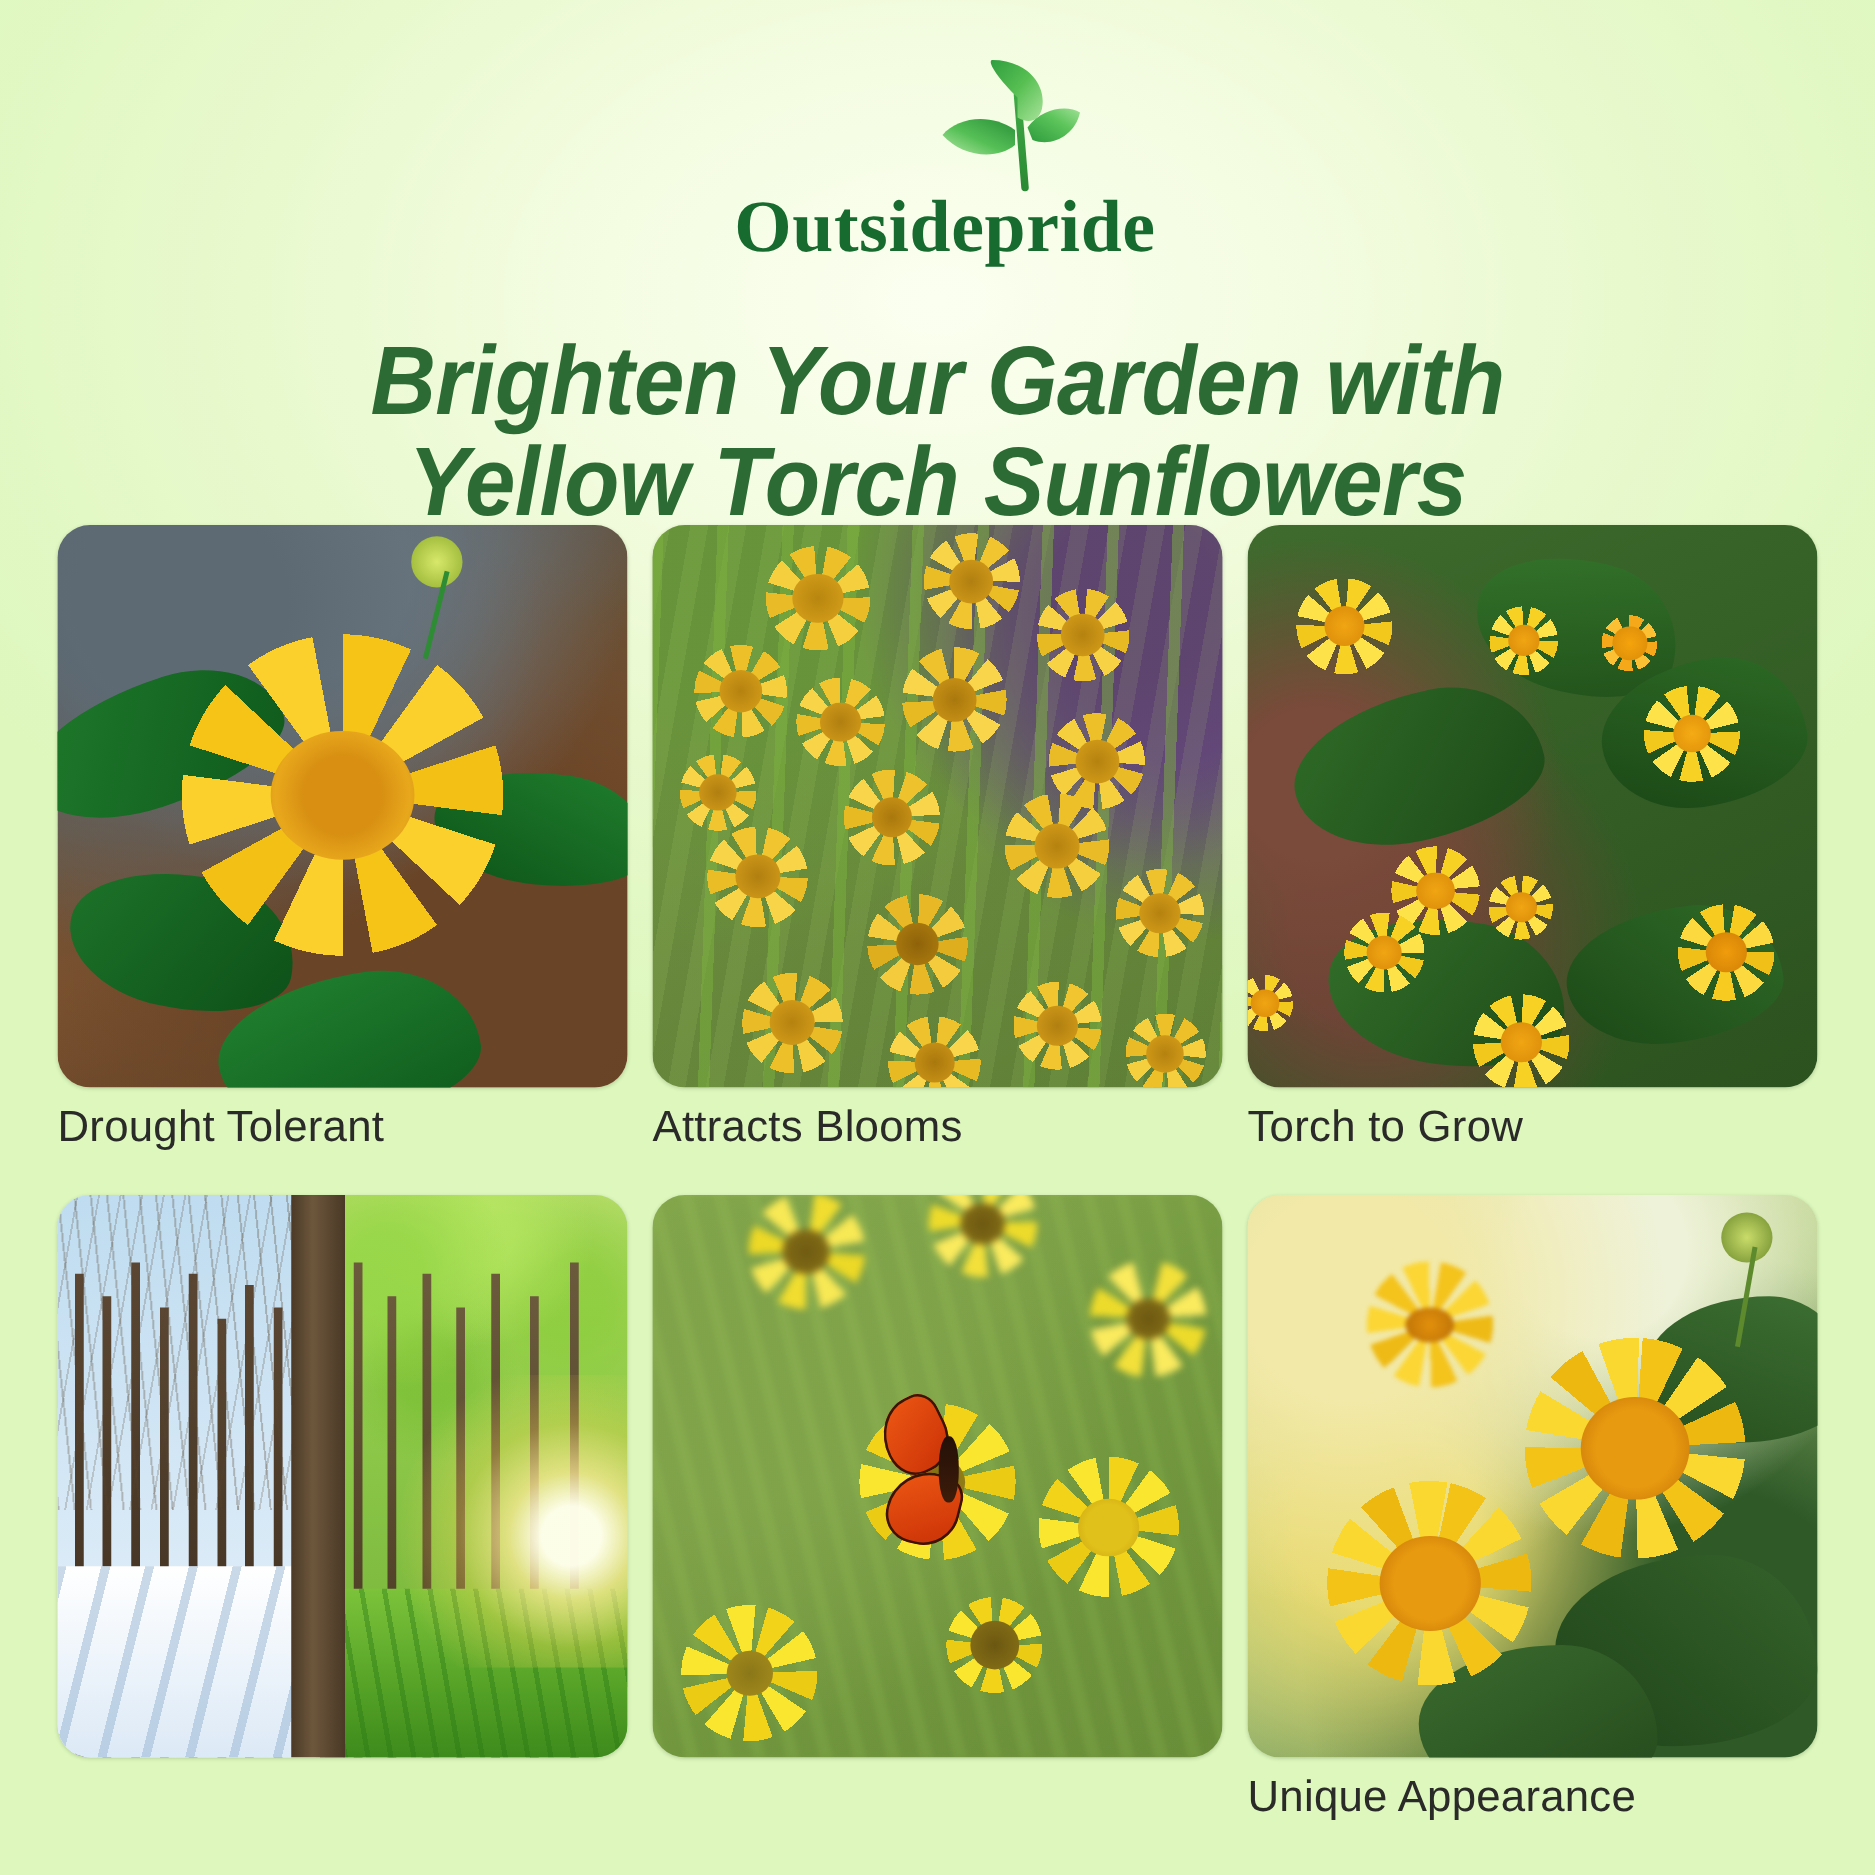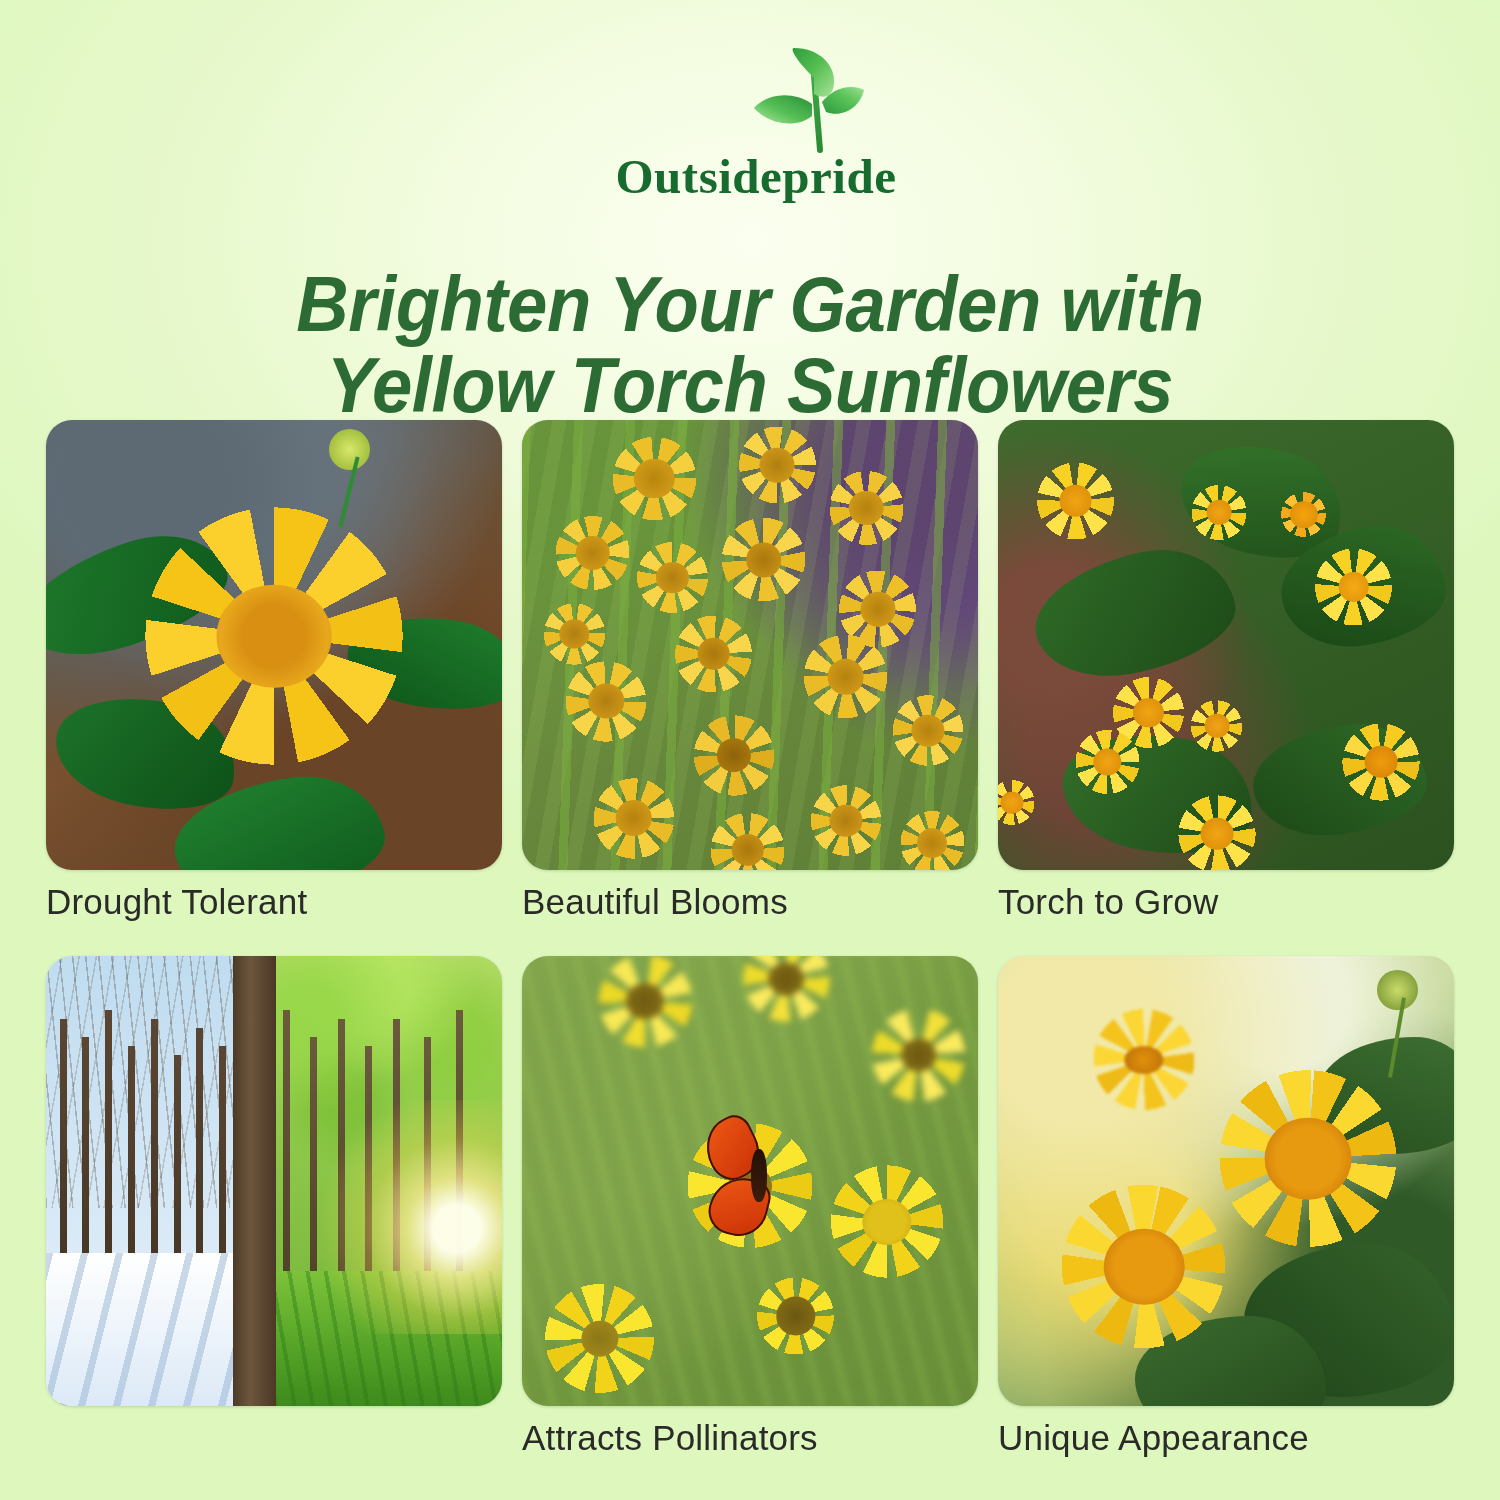--- a/index.html
+++ b/index.html
@@ -19,21 +19,21 @@
 
   
   .brand{position:absolute;left:0;right:0;top:22px;height:180px;}
   .logo-mark{
     position:absolute;left:750px;top:24px;width:120px;height:112px;
   }
   .logo-word{
     position:absolute;left:0;right:0;top:130px;
     text-align:center;
     font-family:"Liberation Serif", serif;
-    font-size:49px;font-weight:700;letter-spacing:.5px;
+    font-size:59px;font-weight:700;letter-spacing:.5px;
     color:#176b2e;line-height:1;padding-left:12px;
   }
 
   .headline{
     position:absolute;left:0;right:0;top:212px;
     text-align:center;
     color:#2d6b34;
     font-family:"Liberation Sans", sans-serif;
     font-weight:700;font-style:italic;
     font-size:78px;line-height:1.03;
@@ -271,21 +271,21 @@
           <div class="daisy" style="left:38%;top:84%;width:23%;height:23%;">
               <div class="petals" style="background:conic-gradient(from 6deg,#eec22c 0 8%,rgba(0,0,0,0) 8% 11%,#f9d54c 11% 19%,rgba(0,0,0,0) 19% 22%,#e7ba23 22% 30%,rgba(0,0,0,0) 30% 33%,#f9d54c 33% 41%,rgba(0,0,0,0) 41% 44%,#eec22c 44% 52%,rgba(0,0,0,0) 52% 55%,#f9d54c 55% 63%,rgba(0,0,0,0) 63% 66%,#e7ba23 66% 74%,rgba(0,0,0,0) 74% 77%,#f9d54c 77% 85%,rgba(0,0,0,0) 85% 88%,#eec22c 88% 96%,rgba(0,0,0,0) 96% 100%);-webkit-mask:radial-gradient(circle,#000 0 50%,rgba(0,0,0,0) 50%);mask:radial-gradient(circle,#000 0 50%,rgba(0,0,0,0) 50%);"></div>
               <div class="disc" style="width:31%;height:31%;background:radial-gradient(circle,#a9780d,#cf9718);"></div>
             </div>
           <div class="daisy" style="left:80%;top:84%;width:20%;height:20%;">
               <div class="petals" style="background:conic-gradient(from 28deg,#edc02a 0 8%,rgba(0,0,0,0) 8% 11%,#f6cf3e 11% 19%,rgba(0,0,0,0) 19% 22%,#e9bb27 22% 30%,rgba(0,0,0,0) 30% 33%,#f6cf3e 33% 41%,rgba(0,0,0,0) 41% 44%,#edc02a 44% 52%,rgba(0,0,0,0) 52% 55%,#f6cf3e 55% 63%,rgba(0,0,0,0) 63% 66%,#e9bb27 66% 74%,rgba(0,0,0,0) 74% 77%,#f6cf3e 77% 85%,rgba(0,0,0,0) 85% 88%,#edc02a 88% 96%,rgba(0,0,0,0) 96% 100%);-webkit-mask:radial-gradient(circle,#000 0 50%,rgba(0,0,0,0) 50%);mask:radial-gradient(circle,#000 0 50%,rgba(0,0,0,0) 50%);"></div>
               <div class="disc" style="width:33%;height:33%;background:radial-gradient(circle,#b5820f,#d8a01b);"></div>
             </div>
         </div>
       </div>
-      <div class="caption">Beautiful Blooms</div>
+      <div class="caption">Attracts Blooms</div>
     </div>
 
     <div class="cell">
       <div class="thumb t3">
         <div class="layer">
           <div class="leafblob" style="left:8%;top:30%;width:44%;height:26%;background:linear-gradient(130deg,#2f6b27,#1d4a18);transform:rotate(-12deg);"></div>
           <div class="leafblob" style="left:40%;top:6%;width:36%;height:24%;background:linear-gradient(160deg,#35762c,#204f19);transform:rotate(16deg);"></div>
           <div class="leafblob" style="right:2%;top:24%;width:36%;height:26%;background:linear-gradient(200deg,#2d6a25,#1b4716);transform:rotate(-8deg);"></div>
           <div class="leafblob" style="left:14%;bottom:4%;width:42%;height:26%;background:linear-gradient(120deg,#336f2a,#1e4b18);transform:rotate(10deg);"></div>
           <div class="leafblob" style="right:6%;bottom:8%;width:38%;height:24%;background:linear-gradient(220deg,#2f6b27,#1c4817);transform:rotate(-6deg);"></div>
@@ -416,21 +416,20 @@
               <div class="disc" style="width:36%;height:36%;background:radial-gradient(circle,#6b5711,#8a7318);"></div>
             </div>
 
           <div class="butterfly" style="left:40%;top:36%;width:22%;height:26%;">
             <div class="bwing" style="left:2%;top:0;width:52%;height:52%;transform:rotate(-26deg);box-shadow:inset 0 0 0 2px #3a1405;"></div>
             <div class="bwing" style="left:6%;bottom:0;width:58%;height:50%;transform:rotate(14deg);box-shadow:inset 0 0 0 2px #3a1405;"></div>
             <div style="position:absolute;left:46%;top:26%;width:16%;height:46%;border-radius:45%;background:linear-gradient(180deg,#241008,#3d1c0a);"></div>
           </div>
         </div>
       </div>
-      <div class="caption">Attracts Pollinators</div>
     </div>
 
     <div class="cell">
       <div class="thumb t6">
         <div class="layer">
 
           <div class="leafblob" style="right:-6%;top:18%;width:36%;height:26%;background:linear-gradient(200deg,#3d6f32,#27501f);"></div>
           <div class="leafblob" style="right:0%;bottom:2%;width:46%;height:34%;background:linear-gradient(220deg,#35632b,#1f4419);"></div>
           <div class="leafblob" style="left:30%;bottom:-8%;width:42%;height:28%;background:linear-gradient(150deg,#3a6b2e,#24491c);"></div>
 

